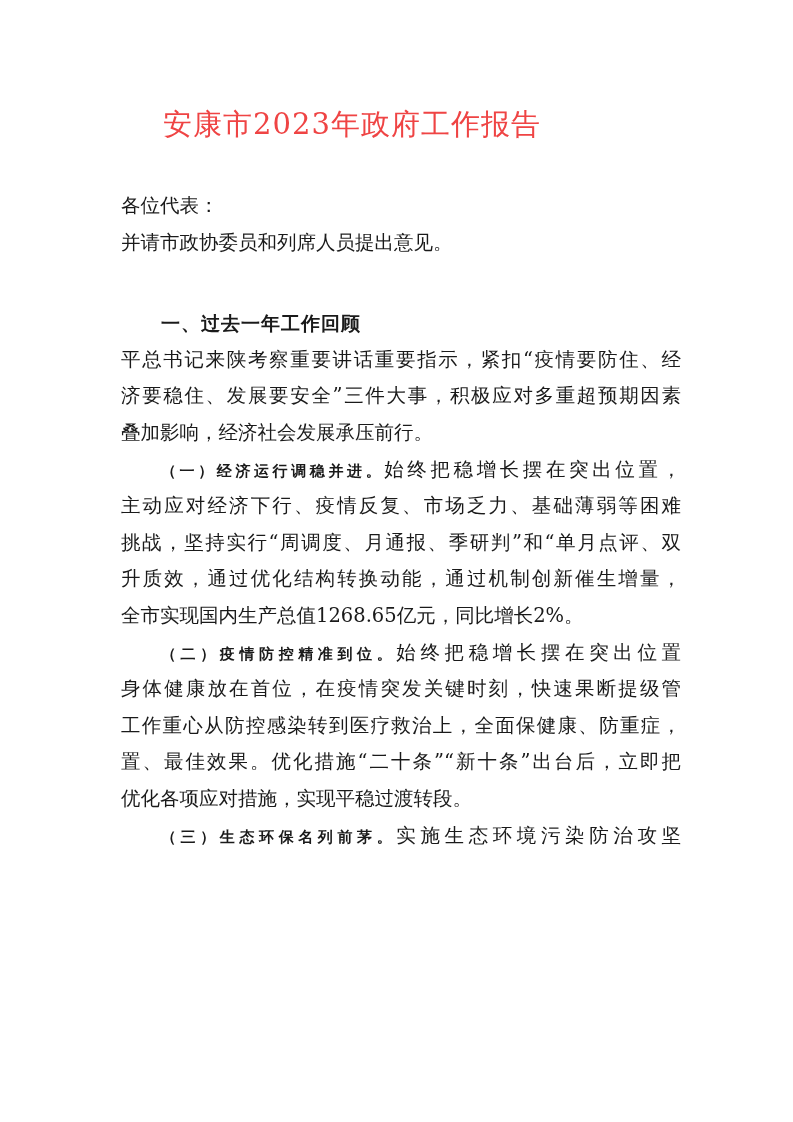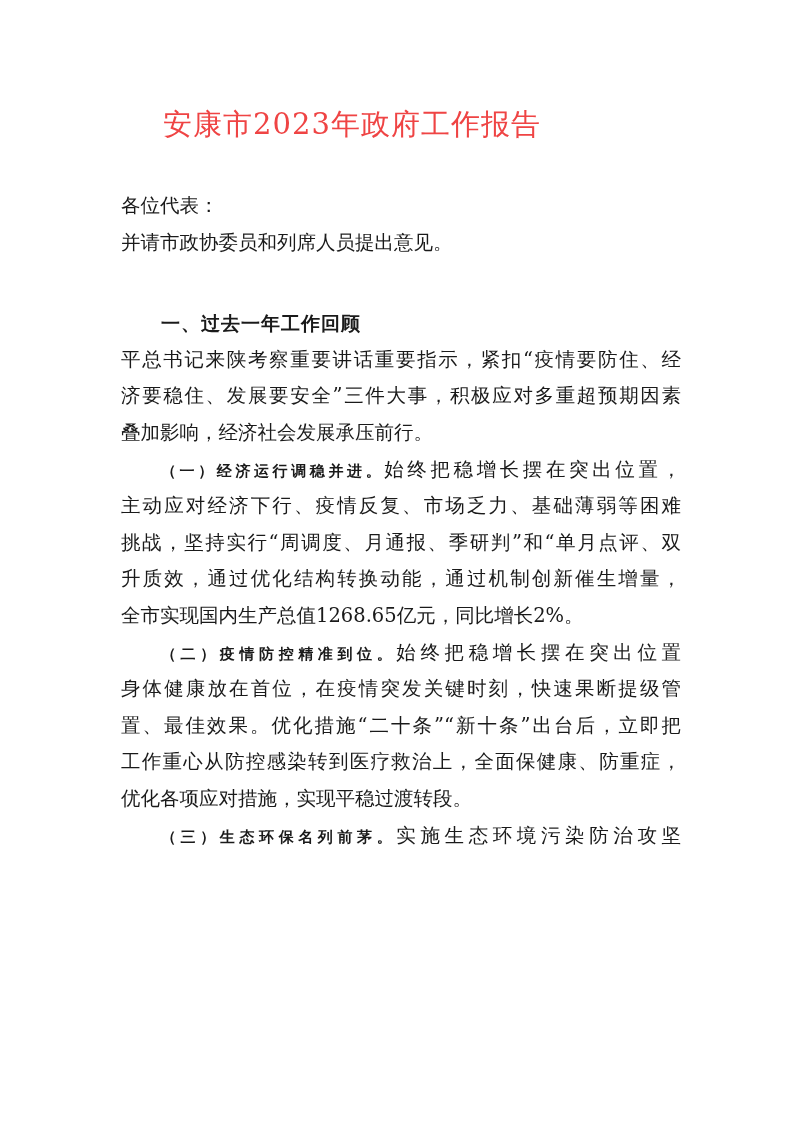--- a/index.html
+++ b/index.html
@@ -90,20 +90,20 @@
     <div class="line last">叠加影响，经济社会发展承压前行。</div>
 
     <div class="line indent"><span class="sub-head">（一）经济运行调稳并进。</span><span>始终把稳增长摆在突出位置，</span></div>
     <div class="line">主动应对经济下行、疫情反复、市场乏力、基础薄弱等困难</div>
     <div class="line">挑战，坚持实行“周调度、月通报、季研判”和“单月点评、双</div>
     <div class="line">升质效，通过优化结构转换动能，通过机制创新催生增量，</div>
     <div class="line last">全市实现国内生产总值1268.65亿元，同比增长2%。</div>
 
     <div class="line indent"><span class="sub-head">（二）疫情防控精准到位。</span><span>始终把稳增长摆在突出位置</span></div>
     <div class="line">身体健康放在首位，在疫情突发关键时刻，快速果断提级管</div>
+    <div class="line">工作重心从防控感染转到医疗救治上，全面保健康、防重症，</div>
     <div class="line">置、最佳效果。优化措施“二十条”“新十条”出台后，立即把</div>
-    <div class="line">工作重心从防控感染转到医疗救治上，全面保健康、防重症，</div>
     <div class="line last">优化各项应对措施，实现平稳过渡转段。</div>
 
     <div class="line indent"><span class="sub-head">（三）生态环保名列前茅。</span><span>实施生态环境污染防治攻坚</span></div>
 
   </div>
 </div>
 
 </body></html>

